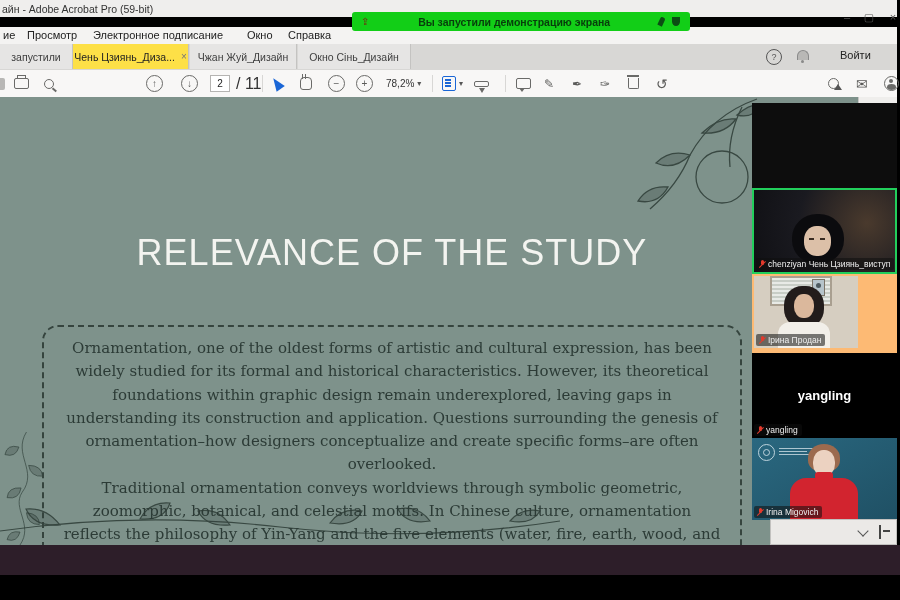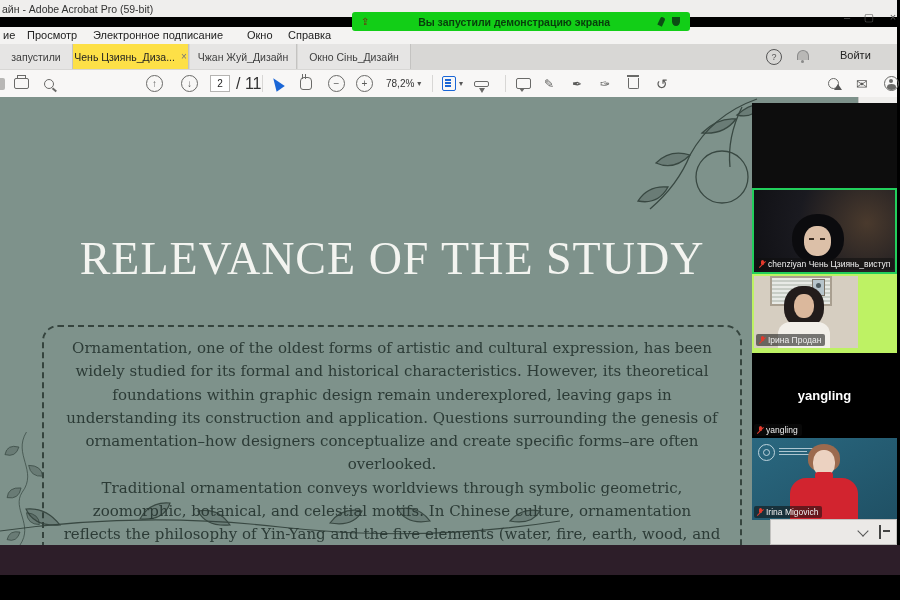--- a/index.html
+++ b/index.html
@@ -64,21 +64,21 @@
   .i-trash:before{content:"";position:absolute;left:-2.5px;top:-3px;width:12px;height:1.5px;background:#6a6a68;}
   .i-link{width:9px;height:9px;border:1.6px solid #6a6a68;border-radius:50%;position:relative;}
   .i-link:before{content:"";position:absolute;left:5px;top:5px;width:0;height:0;border-left:4px solid transparent;border-right:4px solid transparent;border-bottom:6px solid #555;}
   .i-person{width:13px;height:13px;border:1.4px solid #6a6a68;border-radius:50%;position:relative;overflow:hidden;}
   .i-person:before{content:"";position:absolute;left:4px;top:2px;width:4px;height:4px;border-radius:50%;background:#6a6a68;}
   .i-person:after{content:"";position:absolute;left:1.5px;top:7px;width:9px;height:6px;border-radius:50% 50% 0 0;background:#6a6a68;}
   
   .docarea{position:absolute;left:0;top:97px;width:897px;height:448px;background:#7e928b;overflow:hidden;}
   .scrollstrip{position:absolute;left:858px;top:0;width:39px;height:448px;background:#efeeec;border-left:1px solid #c7c6c4;}
   .slide-title{position:absolute;left:0;top:135px;width:784px;text-align:center;
-      font-family:Liberation Serif, serif;font-size:46px;color:#f3f4f0;letter-spacing:1px;white-space:nowrap;}
+      font-family:Liberation Sans, sans-serif;font-size:36px;color:#f3f4f0;letter-spacing:1px;white-space:nowrap;}
   .dashbox{position:absolute;left:42px;top:228px;width:700px;height:282px;border:2.5px dashed #35443e;border-radius:16px;
       box-sizing:border-box;padding:10px 18px 0 18px;}
   .dashbox p{margin:0;text-align:center;font-family:"DejaVu Serif","Liberation Serif",serif;
       font-size:15px;line-height:1.55;color:#2c3b36;}
   .deco{position:absolute;pointer-events:none;}
   
   .vpanel{position:absolute;left:752px;top:103px;width:145px;height:417px;background:#0d0d0d;z-index:20;}
   .tile{position:absolute;left:0;width:145px;overflow:hidden;box-sizing:border-box;}
   .vlabel{position:absolute;left:2px;bottom:2px;display:flex;align-items:center;gap:2px;background:rgba(15,15,15,.55);
       border-radius:2px;padding:1px 4px 1px 2px;font-size:8.5px;color:#efefef;white-space:nowrap;max-width:139px;overflow:hidden;z-index:5;}
@@ -93,21 +93,21 @@
   .p1-hair{position:absolute;left:52px;top:6px;width:40px;height:34px;border-radius:50% 50% 40% 40%;background:#d8d2c8;}
   .p1-band{position:absolute;left:50px;top:2px;width:44px;height:20px;border:4px solid #26262a;border-bottom:none;border-radius:22px 22px 0 0;}
   .p1-face{position:absolute;left:60px;top:16px;width:24px;height:28px;border-radius:45%;background:#e9ccb8;}
   .p1-lips{position:absolute;left:69px;top:37px;width:7px;height:2.5px;border-radius:2px;background:#a5352f;}
   .p1-cup{position:absolute;top:20px;width:7px;height:13px;border-radius:3px;background:#1f1f23;}
   .p1-torso{position:absolute;left:36px;top:44px;width:74px;height:42px;border-radius:14px 14px 0 0;background:#46463e;}
   .sc2{background:radial-gradient(circle at 80% 40%,#4a3a2d 0%,#1a1a20 55%,#101014 100%);}
   .p2-hair{position:absolute;left:38px;top:24px;width:52px;height:50px;border-radius:48%;background:#0b0b0e;}
   .p2-face{position:absolute;left:50px;top:36px;width:27px;height:30px;border-radius:46%;background:#dcc0a8;}
   .p2-eye{position:absolute;top:48px;width:5px;height:1.6px;background:#3a2c22;}
-  .sc3{background:#bef264;padding-left:16px;}
+  .sc3{background:#fdba74;padding-left:16px;}
   .v3{position:absolute;left:2px;top:2px;width:104px;height:72px;background:#d6cec1;overflow:hidden;}
   .v3-window{position:absolute;left:16px;top:0;width:58px;height:26px;border:2px solid #a99f90;
      background:repeating-linear-gradient(#e8eae6 0 2px,#c8cdc6 2px 4px);}
   .v3-pic{position:absolute;left:58px;top:3px;width:11px;height:15px;background:#b6c4cb;border:1px solid #7c7468;}
   .v3-pic:before{content:"";position:absolute;left:3px;top:3px;width:5px;height:5px;border-radius:50%;background:#4d5a60;}
   .p3-hair{position:absolute;left:30px;top:10px;width:40px;height:42px;border-radius:45%;background:#221c1b;}
   .p3-face{position:absolute;left:40px;top:18px;width:20px;height:24px;border-radius:46%;background:#dbb89c;}
   .p3-top{position:absolute;left:24px;top:46px;width:52px;height:28px;border-radius:12px 12px 0 0;background:#f2efe9;}
   .sc4{background:#000;display:flex;align-items:center;justify-content:center;}
   .dispname{color:#fff;font-size:13px;font-weight:bold;}

